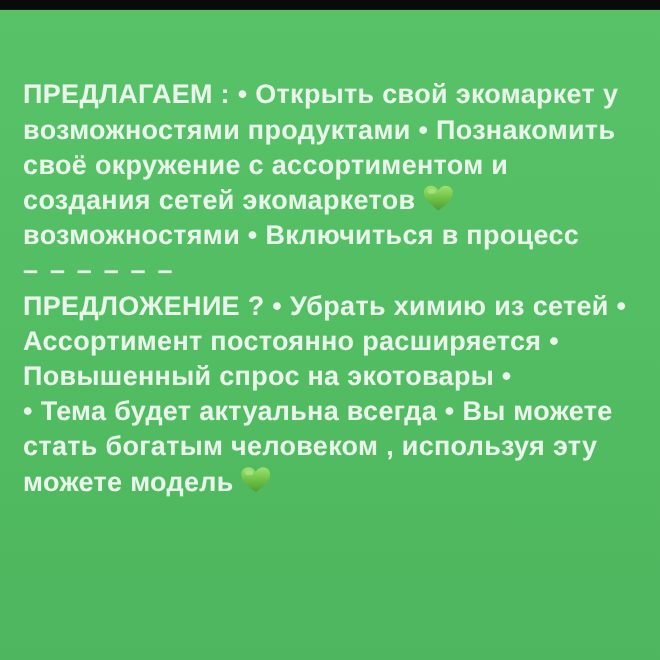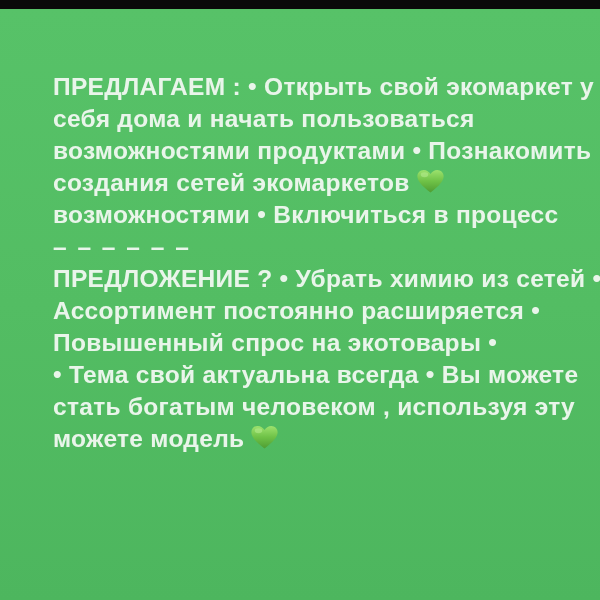--- a/index.html
+++ b/index.html
@@ -8,21 +8,20 @@
     background: #0b0b0b;
     overflow: hidden;
     font-family: "Liberation Sans", sans-serif;
   }
   .page { width: 600px; height: 600px; position: relative; }
   .letterbox-top { height: 9px; width: 100%; background: #0a0a0a; }
   .green-canvas {
     height: 591px; width: 100%;
     background: linear-gradient(180deg, #57c268 0%, #53bd63 50%, #4db65e 100%);
     box-sizing: border-box;
-    padding-left: 32px;
   }
   .text-block { padding: 62px 14px 0 21px; }
   .line {
     font-weight: bold;
     font-size: 24.5px;
     line-height: 32px;
     color: #e9f5ea;
     white-space: nowrap;
     letter-spacing: 0.3px;
     text-shadow: 0 0 1px rgba(255,255,255,0.15);
@@ -37,43 +36,43 @@
 </style>
 </head>
 <body>
 
 <div class="page">
   <div class="letterbox-top"></div>
   <div class="green-canvas">
     <div class="text-block">
 
       <div class="line">ПРЕДЛАГАЕМ : • Открыть свой экомаркет у</div>
-      <div class="line">себя дома и начать пользоваться</div>
       <div class="line">возможностями продуктами • Познакомить</div>
+      <div class="line">своё окружение с ассортиментом и</div>
       <div class="line">
         <span>создания сетей экомаркетов</span><svg class="heart" viewBox="0 0 36 32" xmlns="http://www.w3.org/2000/svg">
           <defs>
             <linearGradient id="hg1" x1="0" y1="0" x2="0" y2="1">
               <stop offset="0" stop-color="#9de26e"></stop>
               <stop offset="0.5" stop-color="#6fc247"></stop>
               <stop offset="1" stop-color="#4f9e33"></stop>
             </linearGradient>
           </defs>
           <path d="M18 30.5 C 5.5 21.5 0.5 14.5 0.5 9 C0.5 4.2 4.3 0.5 9 0.5 C12.8 0.5 16.2 2.9 18 6 C19.8 2.9 23.2 0.5 27 0.5 C31.7 0.5 35.5 4.2 35.5 9 C35.5 14.5 30.5 21.5 18 30.5 Z" fill="url(#hg1)"></path>
           <ellipse cx="10" cy="7" rx="5" ry="3.2" fill="#b8ec91" opacity="0.55"></ellipse>
         </svg>
       </div>
       <div class="line">возможностями • Включиться в процесс</div>
 
       <div class="line divider">– – – – – –</div>
 
       <div class="line">ПРЕДЛОЖЕНИЕ ? • Убрать химию из сетей •</div>
       <div class="line">Ассортимент постоянно расширяется •</div>
       <div class="line">Повышенный спрос на экотовары •</div>
-      <div class="line">• Тема свой актуальна всегда • Вы можете</div>
+      <div class="line">• Тема будет актуальна всегда • Вы можете</div>
       <div class="line">стать богатым человеком , используя эту</div>
       <div class="line">
         <span>можете модель</span><svg class="heart" viewBox="0 0 36 32" xmlns="http://www.w3.org/2000/svg">
           <defs>
             <linearGradient id="hg2" x1="0" y1="0" x2="0" y2="1">
               <stop offset="0" stop-color="#9de26e"></stop>
               <stop offset="0.5" stop-color="#6fc247"></stop>
               <stop offset="1" stop-color="#4f9e33"></stop>
             </linearGradient>
           </defs>

